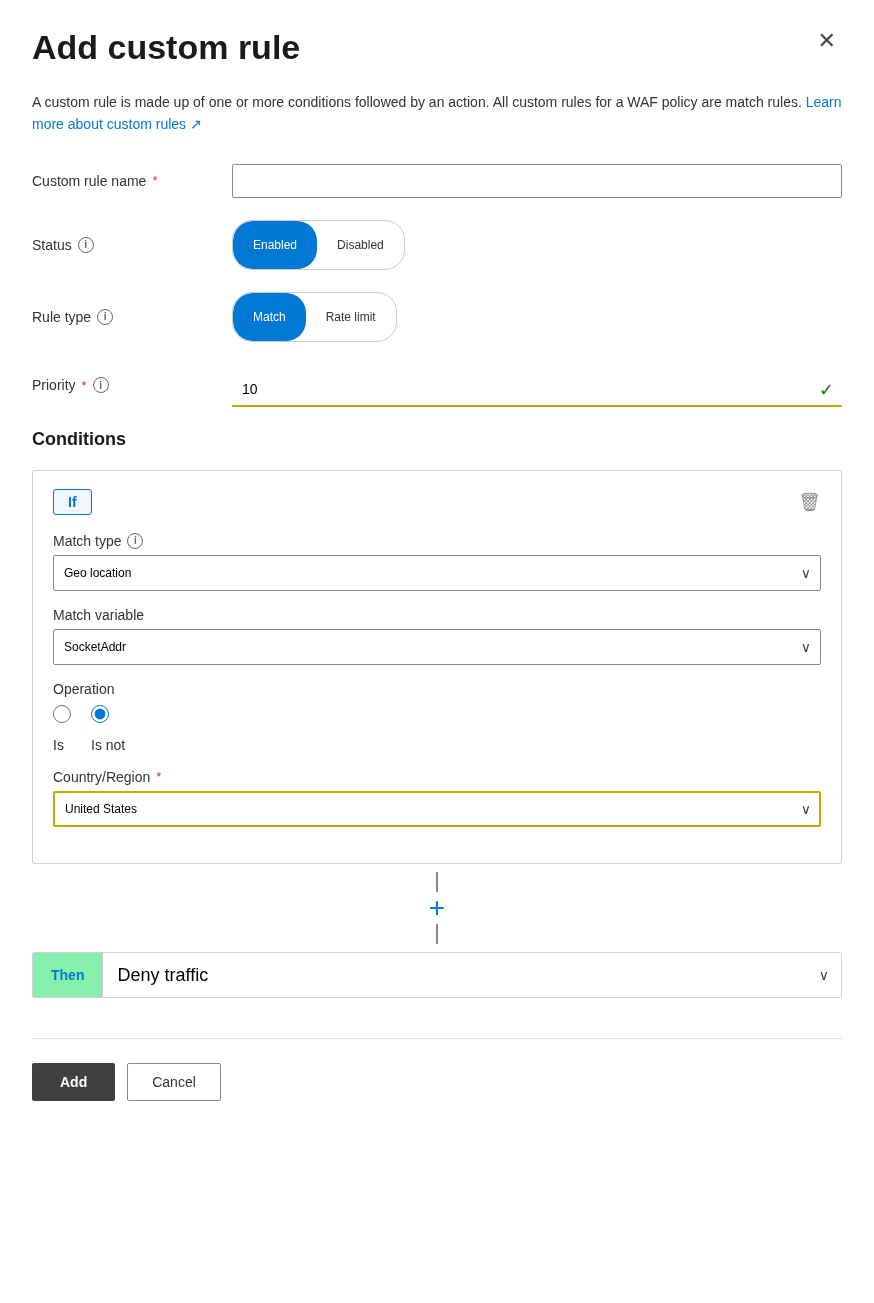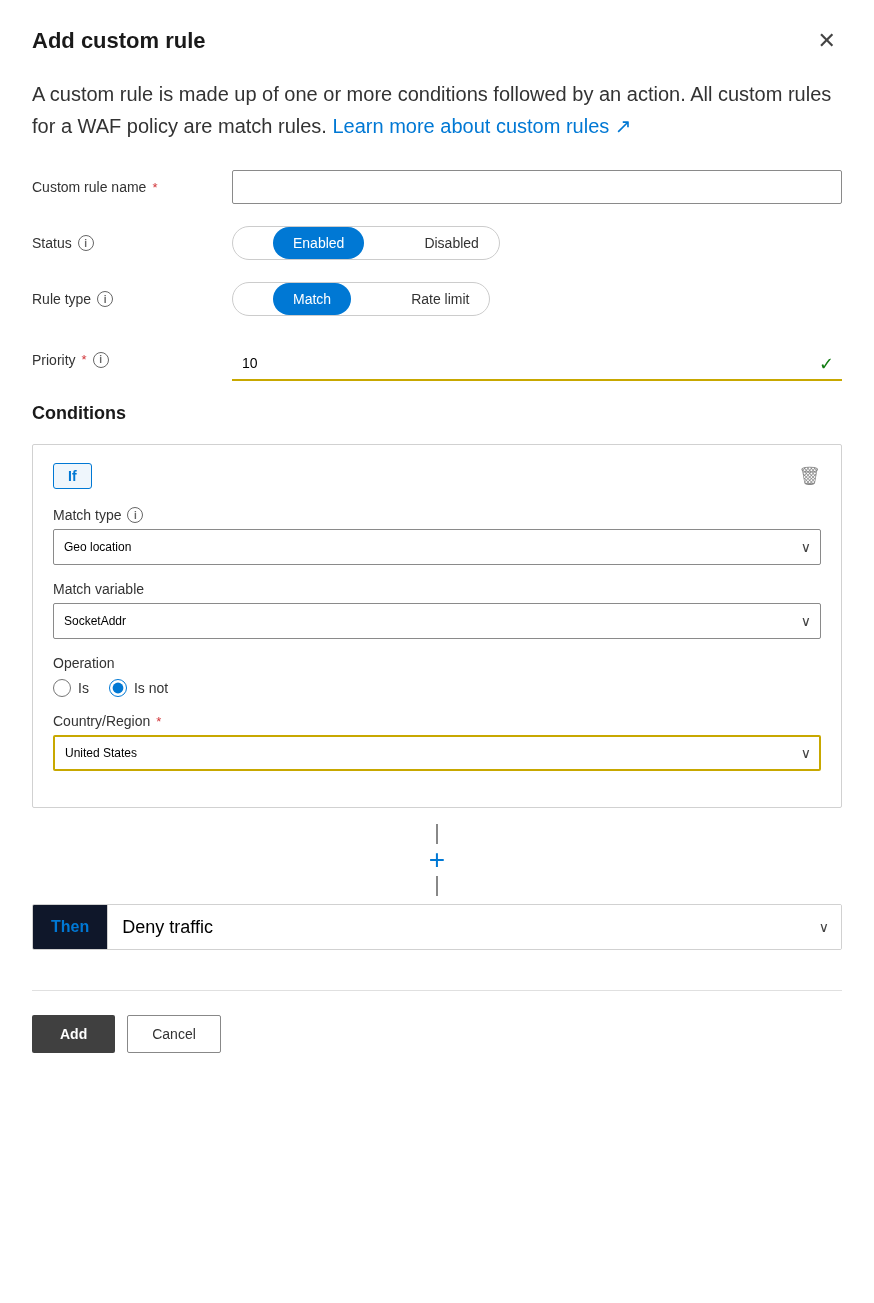--- a/index.html
+++ b/index.html
@@ -19,35 +19,35 @@
       padding: 28px 32px 32px 32px;
       box-shadow: 0 2px 16px rgba(0,0,0,0.15);
     }
     .dialog-header {
       display: flex;
       justify-content: space-between;
       align-items: flex-start;
       margin-bottom: 24px;
     }
     .dialog-title {
-      font-size: 22px;
+      font-size: 34px;
       font-weight: 600;
       color: #1a1a1a;
     }
     .close-btn {
       background: none;
       border: none;
       font-size: 22px;
       cursor: pointer;
       color: #444;
       padding: 2px 6px;
       line-height: 1;
     }
     .description {
-      font-size: 20px;
+      font-size: 14px;
       color: #333;
       line-height: 1.6;
       margin-bottom: 28px;
     }
     .description a {
       color: #0078d4;
       text-decoration: none;
     }
     .form-row {
       display: flex;
@@ -99,30 +99,29 @@
     .toggle-group {
       display: flex;
       align-items: center;
       gap: 0;
       border: 1.5px solid #ccc;
       border-radius: 20px;
       overflow: hidden;
       width: fit-content;
     }
     .toggle-btn {
-      padding: 8px 20px;
+      padding: 17px 20px;
       border: none;
       background: transparent;
-      font-size: 14px;
+      font-size: 12px;
       cursor: pointer;
       border-radius: 20px;
       color: #333;
       font-weight: 400;
       transition: background 0.1s;
-      margin-left: 40px;
     }
     .toggle-btn.active {
       background: #0078d4;
       color: #fff;
       font-weight: 500;
     }
     
     .priority-input-wrap {
       position: relative;
       width: 100%;
@@ -151,21 +150,21 @@
       font-size: 18px;
       font-weight: 600;
       color: #1a1a1a;
       margin-bottom: 20px;
     }
     
     .condition-block {
       border: 1px solid #d1d1d1;
       border-radius: 2px;
       padding: 18px 20px 20px 20px;
-      margin-bottom: 8px;
+      margin-bottom: 0;
       position: relative;
     }
     .condition-header {
       display: flex;
       justify-content: space-between;
       align-items: center;
       margin-bottom: 18px;
     }
     .if-badge {
       background: #eff6fc;
@@ -221,25 +220,26 @@
       margin-bottom: 16px;
     }
     .radio-group {
       display: flex;
       align-items: center;
       gap: 20px;
       margin-top: 8px;
     }
     .radio-label {
       display: flex;
-      align-items: center;
-      gap: 7px;
+      align-items: flex-start;
+      gap: 14px;
       font-size: 14px;
       color: #333;
       cursor: pointer;
+      flex-direction: column;
     }
     .radio-input {
       width: 18px;
       height: 18px;
       accent-color: #0078d4;
       cursor: pointer;
     }
     
     .select-highlighted {
       border: 2px solid #c8a800 !important;
@@ -269,24 +269,24 @@
     
     .then-row {
       display: flex;
       align-items: center;
       gap: 0;
       border: 1px solid #d1d1d1;
       border-radius: 2px;
       overflow: hidden;
     }
     .then-badge {
-      background: #0f172a;
+      background: #86efac;
       color: #0078d4;
       padding: 10px 18px;
-      font-size: 16px;
+      font-size: 14px;
       font-weight: 600;
       border-right: 1px solid #d1d1d1;
       white-space: nowrap;
       align-self: stretch;
       display: flex;
       align-items: center;
     }
     .then-select-wrap {
       flex: 1;
       position: relative;

